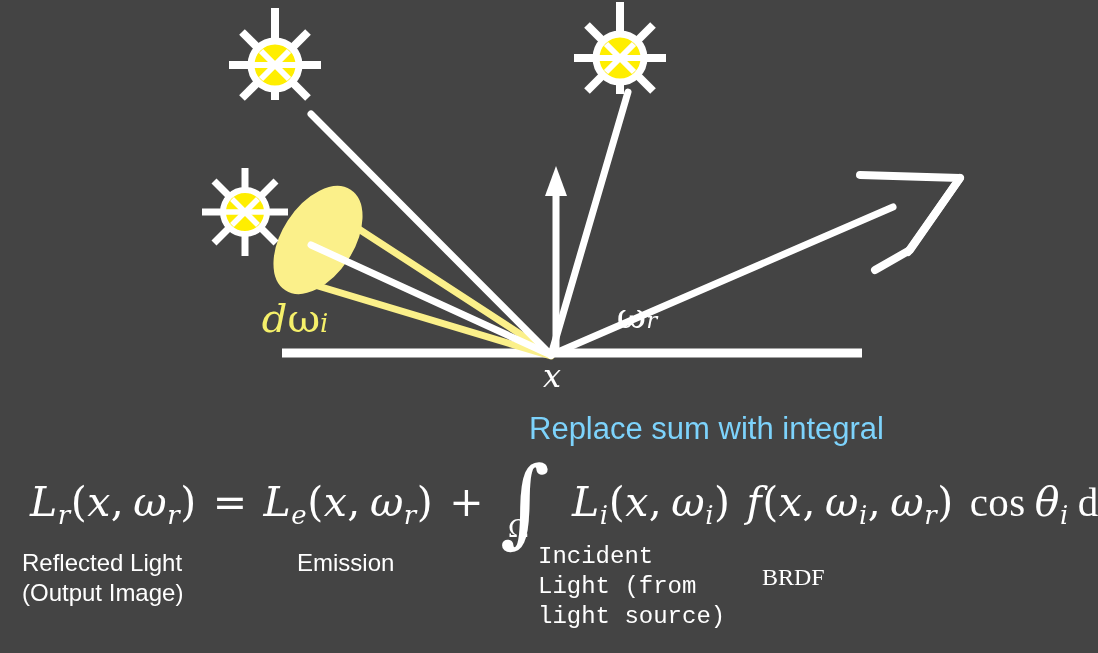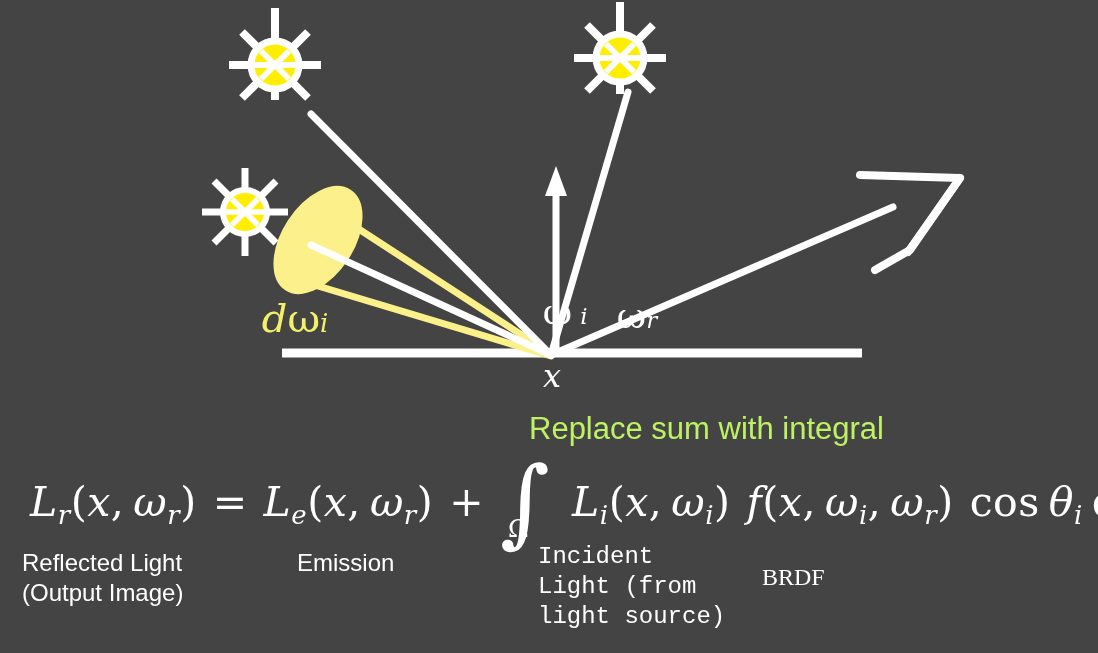--- a/index.html
+++ b/index.html
@@ -36,38 +36,38 @@
 
   .xlabel{
     font-family:"DejaVu Serif", serif;
     color:#ffffff;
     font-size:32px;
     font-style:italic;
     line-height:1;
   }
 
   .headline{
-    color:#bef264;
+    color:#7dd3fc;
     font-size:31px;
     font-family:"Liberation Sans", sans-serif;
     line-height:1;
   }
 
   
   .eq{
     position:absolute;
     font-family:"DejaVu Serif", serif;
     color:#ffffff;
     font-size:41px;
     white-space:nowrap;
     letter-spacing:0.5px;
   }
   .eq i{font-style:italic;}
   .eq .sub{font-size:26px;vertical-align:-0.30em;font-style:italic;}
-  .eq .up{font-style:normal;}
+  .eq .up{font-style:normal;font-family:Liberation Serif, serif;}
   .eq .intwrap{
     display:inline-block;
     position:relative;
     width:56px;
     vertical-align:-0.12em;
   }
   .eq .intsign{
     font-size:96px;
     line-height:0.55;
     font-family:"DejaVu Serif", serif;
@@ -179,23 +179,20 @@
       </g>
       <circle cx="245" cy="212" r="22" fill="#ffee00" stroke="#ffffff" stroke-width="6"></circle>
       <g stroke="#ffffff" stroke-width="5.5">
         <line x1="232" y1="199" x2="258" y2="225"></line>
         <line x1="258" y1="199" x2="232" y2="225"></line>
         <line x1="224" y1="212" x2="266" y2="212"></line>
       </g>
     </g>
   </svg>
 
-  <div class="lbl omega" style="left:497px;top:258px;">
-    <span>ω</span><span class="sub" style="margin-left:8px;">i</span>
-  </div>
 
   <div class="lbl domega" style="left:211px;top:258px;">
     <span>d</span><span class="wch">ω</span><span class="sub">i</span>
   </div>
 
   <div class="lbl omega" style="left:571px;top:262px;">
     <span>ω</span><span class="sub">r</span>
   </div>
 
   <div class="lbl xlabel" style="left:543px;top:360px;">x</div>

